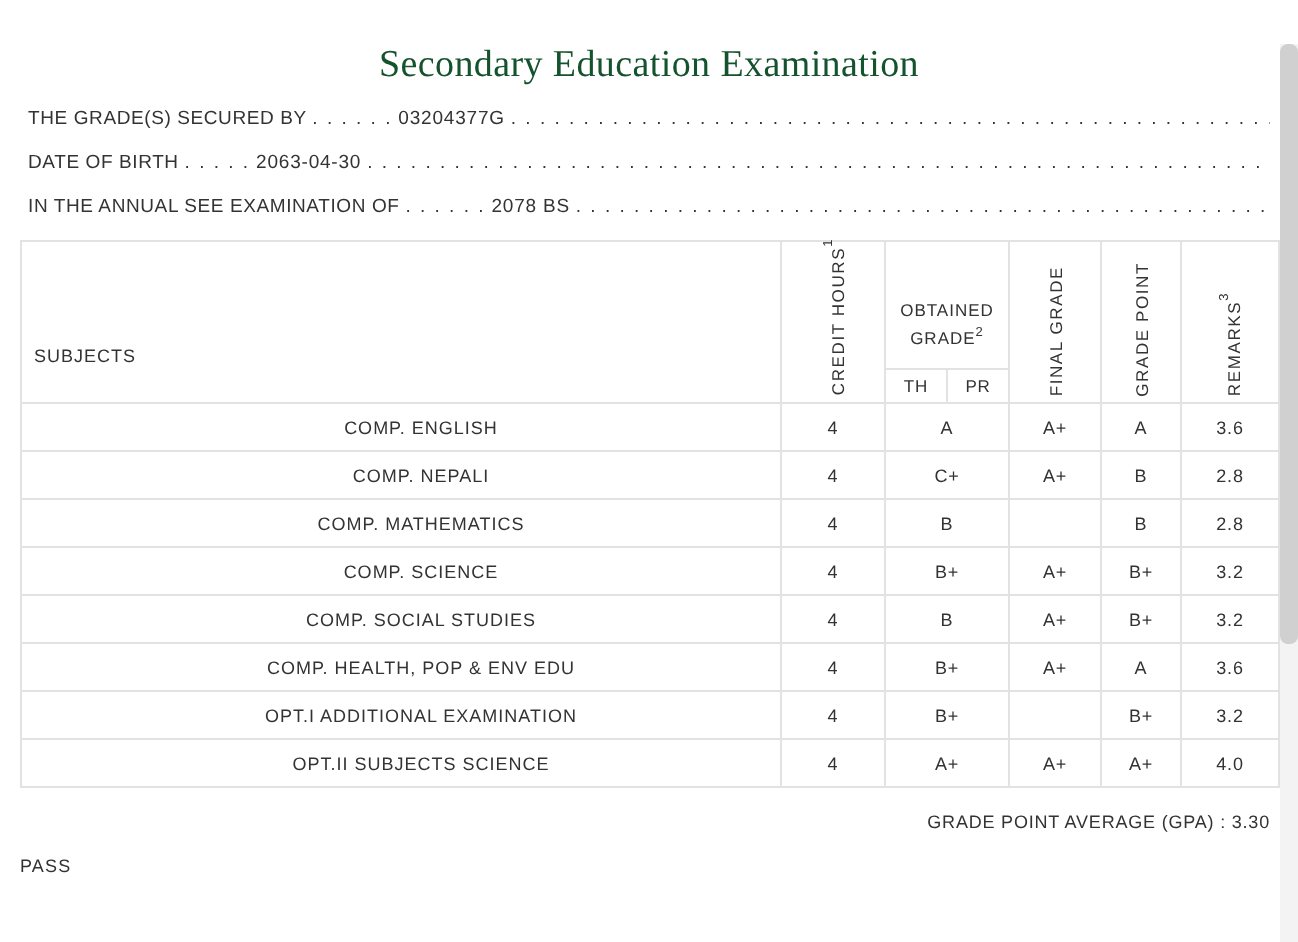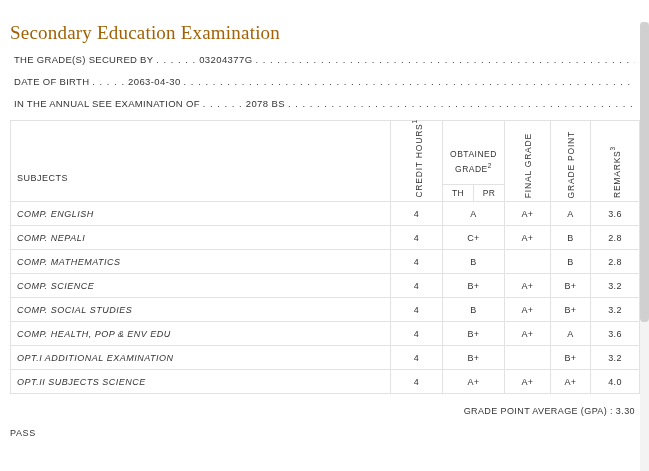--- a/index.html
+++ b/index.html
@@ -15,22 +15,22 @@
     overflow: hidden;
   }
   .page {
     position: relative;
     width: 649px;
     height: 471px;
     box-sizing: border-box;
     padding: 0 10px;
   }
   .doc-title {
-    text-align: left;
-    color: #a16207;
+    text-align: center;
+    color: #14532d;
     font-size: 19px;
     font-weight: normal;
     letter-spacing: 0.2px;
     margin-top: 22px;
     margin-bottom: 0;
     font-family: "Liberation Serif", serif;
   }
   .doc-subtitle {
     text-align: center;
     font-size: 11px;
@@ -127,24 +127,23 @@
     border-right: 1px solid #e2e2e2;
   }
   sup { font-size: 6.5px; }
   table.grades tbody td {
     height: 23px;
     padding: 0 4px;
     text-align: center;
     letter-spacing: 0.4px;
   }
   table.grades tbody td.subject {
-    text-align: left;
-    padding-left: 6px;
+    text-align: center;
+    padding-left: 24px;
     letter-spacing: 0.5px;
-    font-style: italic;
   }
   .footer-line {
     text-align: right;
     font-size: 9px;
     letter-spacing: 0.4px;
     color: #333;
     margin-top: 12px;
     padding-right: 4px;
   }
   .result-line {

